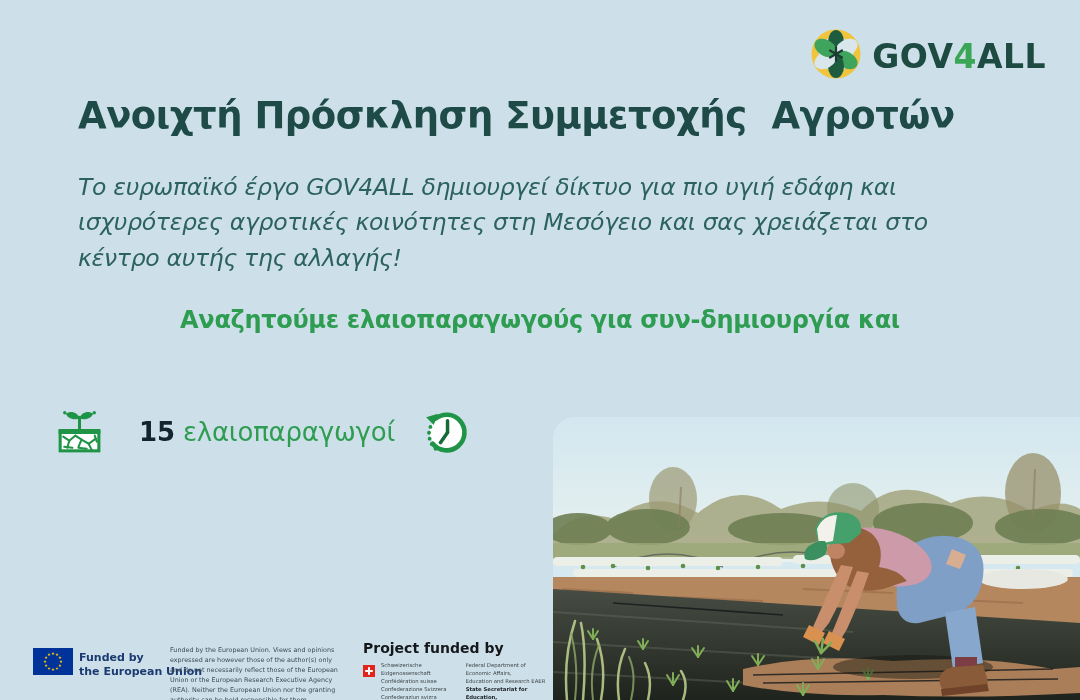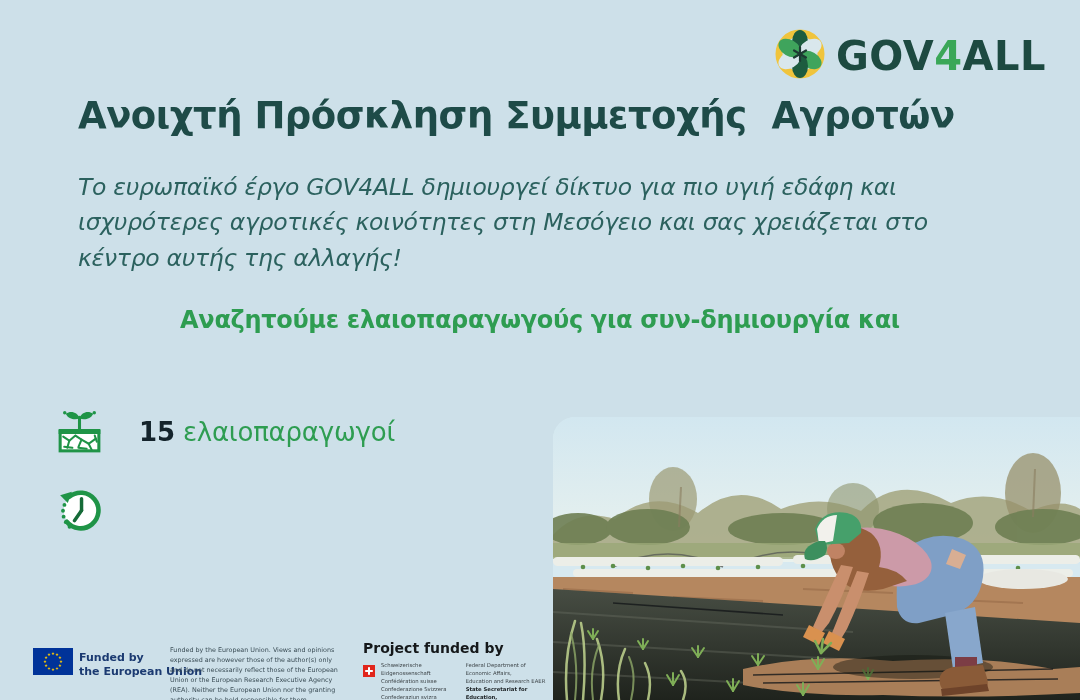--- a/index.html
+++ b/index.html
@@ -3,38 +3,38 @@
 <meta charset="utf-8">
 <style>
   html,body{margin:0;padding:0;}
   body{
     width:1080px;height:700px;position:relative;overflow:hidden;
     background:#cde0e9;
     font-family:"DejaVu Sans","Liberation Sans",sans-serif;
   }
   
   .logo{position:absolute;top:28px;right:34px;display:flex;align-items:center;gap:10px;}
-  .logo-text{font-size:40px;font-weight:800;letter-spacing:.5px;color:#1d4a41;}
+  .logo-text{font-size:33px;font-weight:800;letter-spacing:.5px;color:#1d4a41;}
   .logo-text .four{color:#3aa757;}
   
   .title{
     position:absolute;left:78px;top:94px;width:940px;
     font-size:37px;font-weight:bold;color:#1e4b48;white-space:pre-wrap;letter-spacing:-.5px;
   }
   .intro{
     position:absolute;left:78px;top:170px;width:935px;
     font-size:23.5px;line-height:1.5;color:#2b615e;letter-spacing:-.3px;font-style:italic;
   }
   .call{
     position:absolute;left:40px;top:302px;width:1000px;text-align:center;
     font-size:24px;font-weight:bold;color:#2e9d51;line-height:1.55;letter-spacing:-.3px;
   }
   .call span{display:block;}
   
-  .facts{position:absolute;left:52px;top:404px;display:flex;flex-direction:column;gap:23px;}
+  .facts{position:absolute;left:52px;top:404px;display:flex;flex-direction:row;gap:23px;}
   .fact{display:flex;align-items:center;gap:32px;height:55px;}
   .fact .icon{width:55px;height:55px;flex:0 0 55px;}
   .fact .txt{font-size:26px;letter-spacing:-.2px;}
   .fact .val{font-weight:bold;color:#14242c;}
   .fact .lab{color:#2e9d51;}
   
   .photo{
     position:absolute;left:553px;top:417px;width:527px;height:283px;
     border-top-left-radius:22px;overflow:hidden;background:#d7e9f0;
   }

